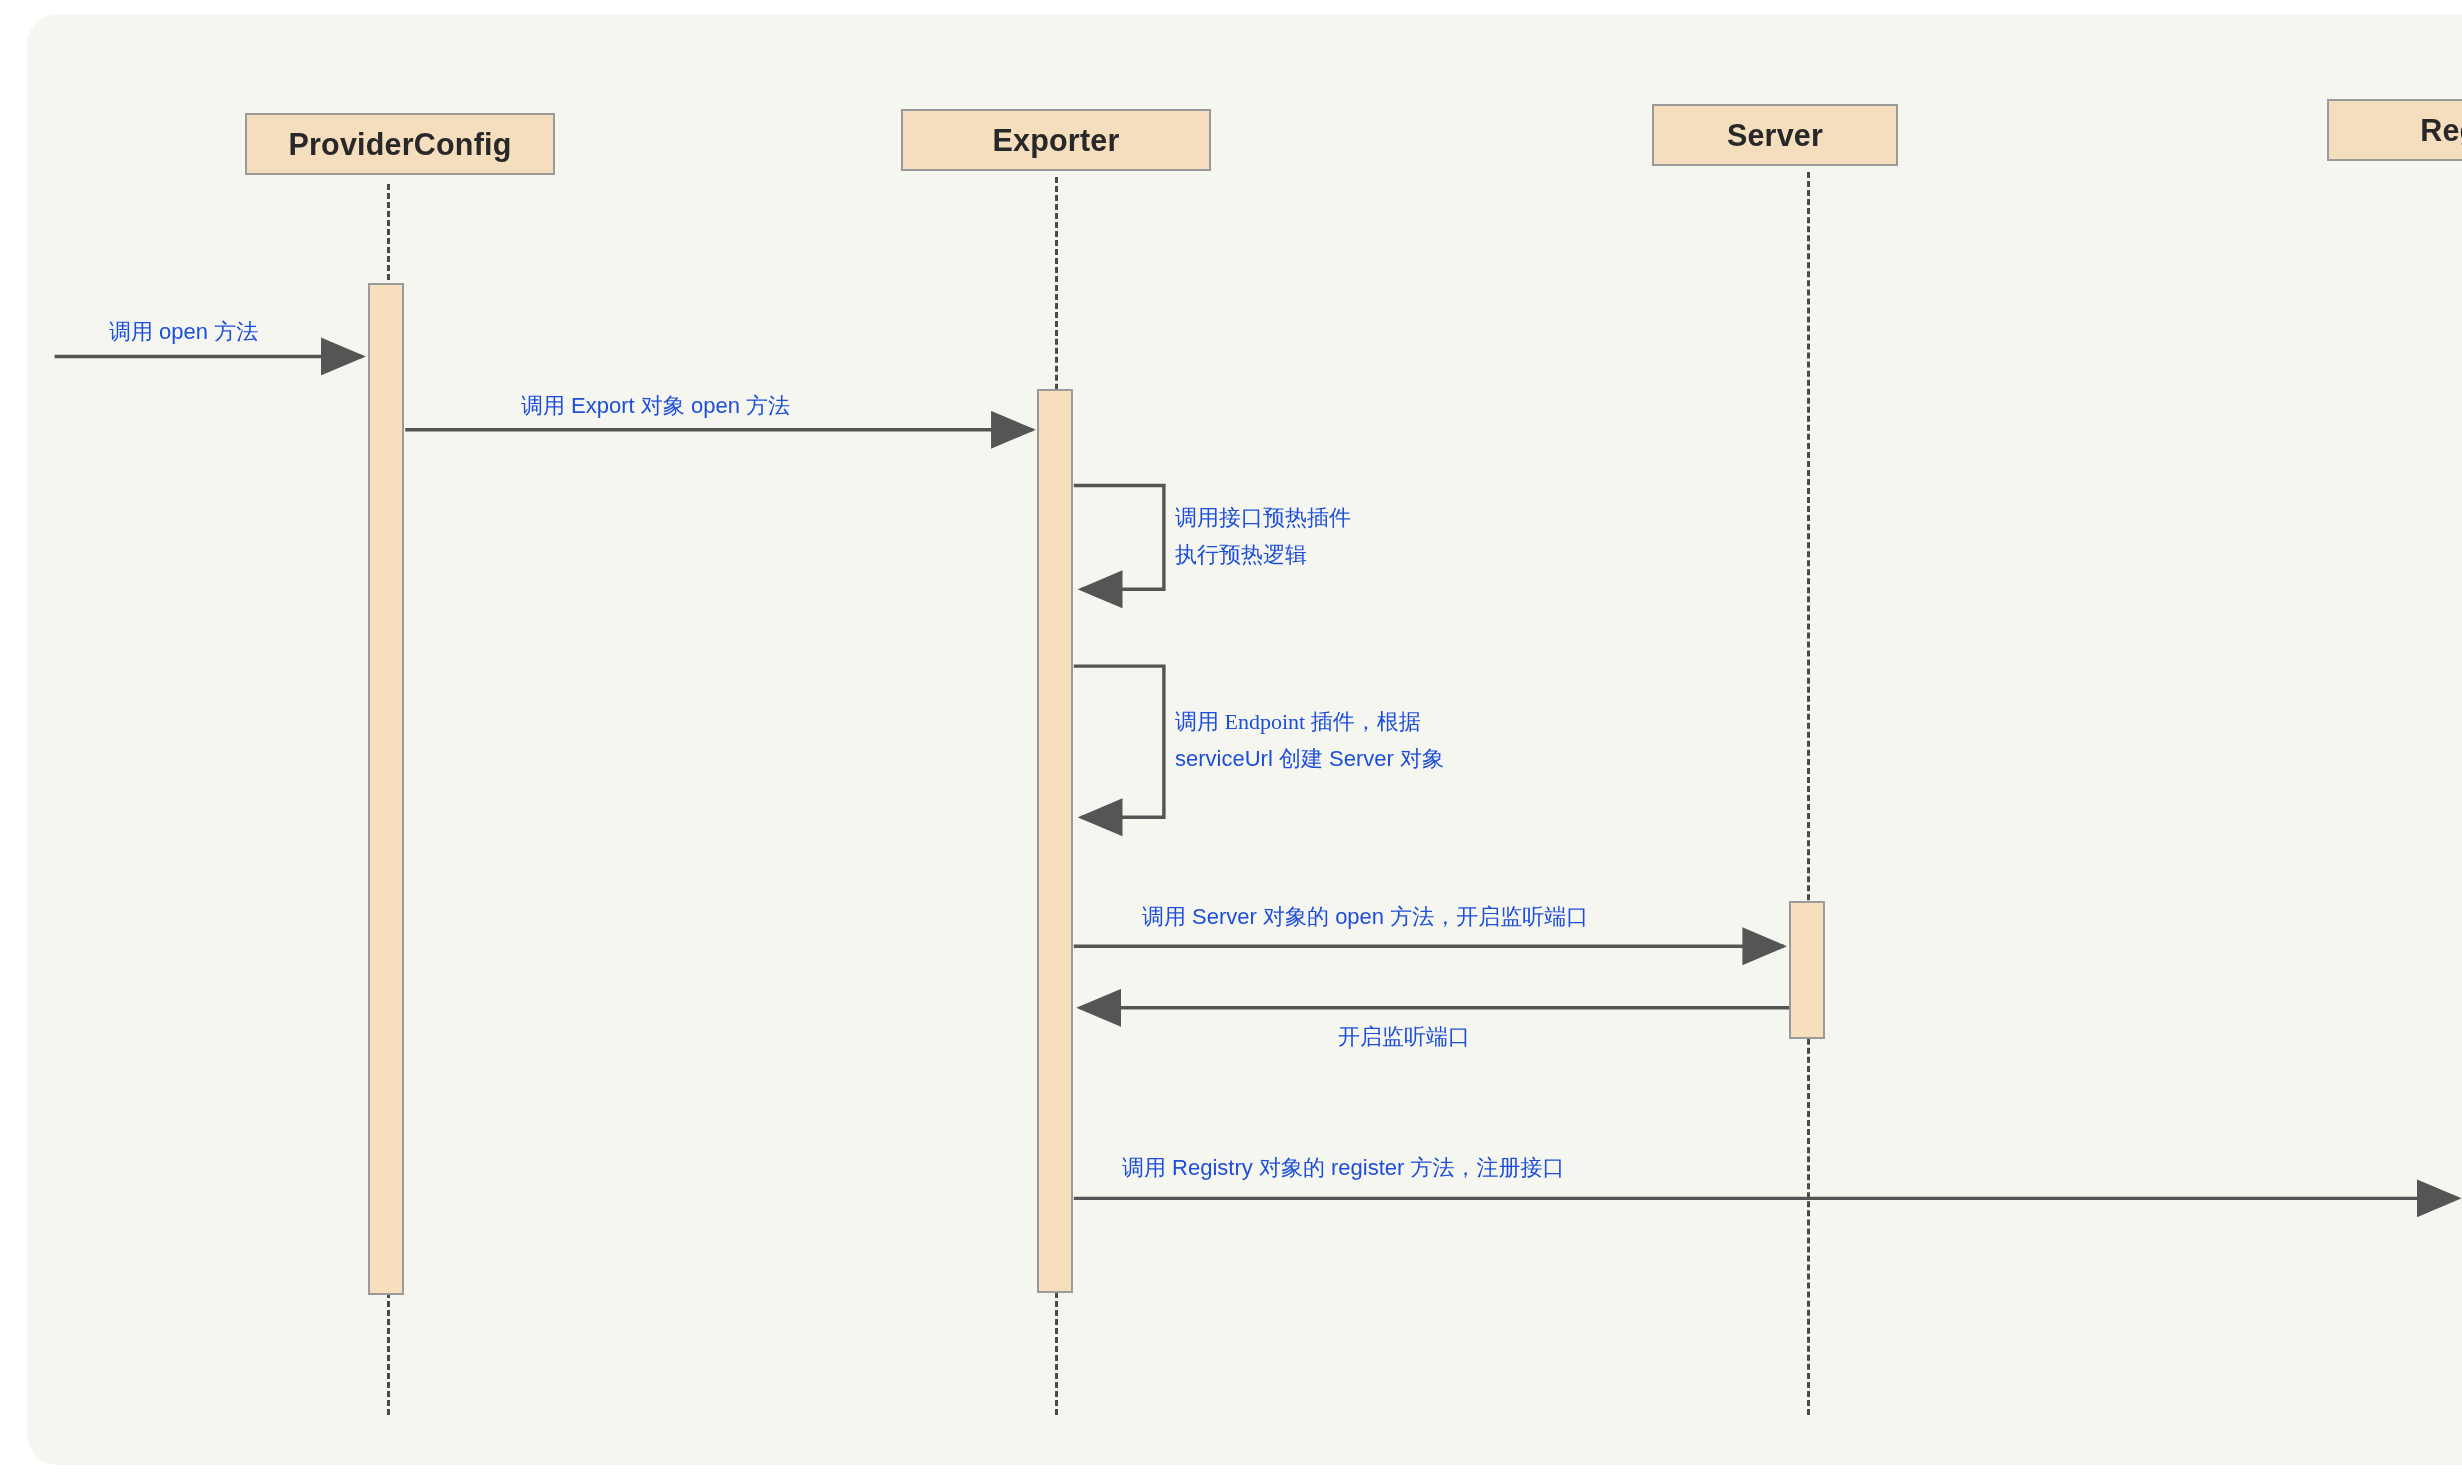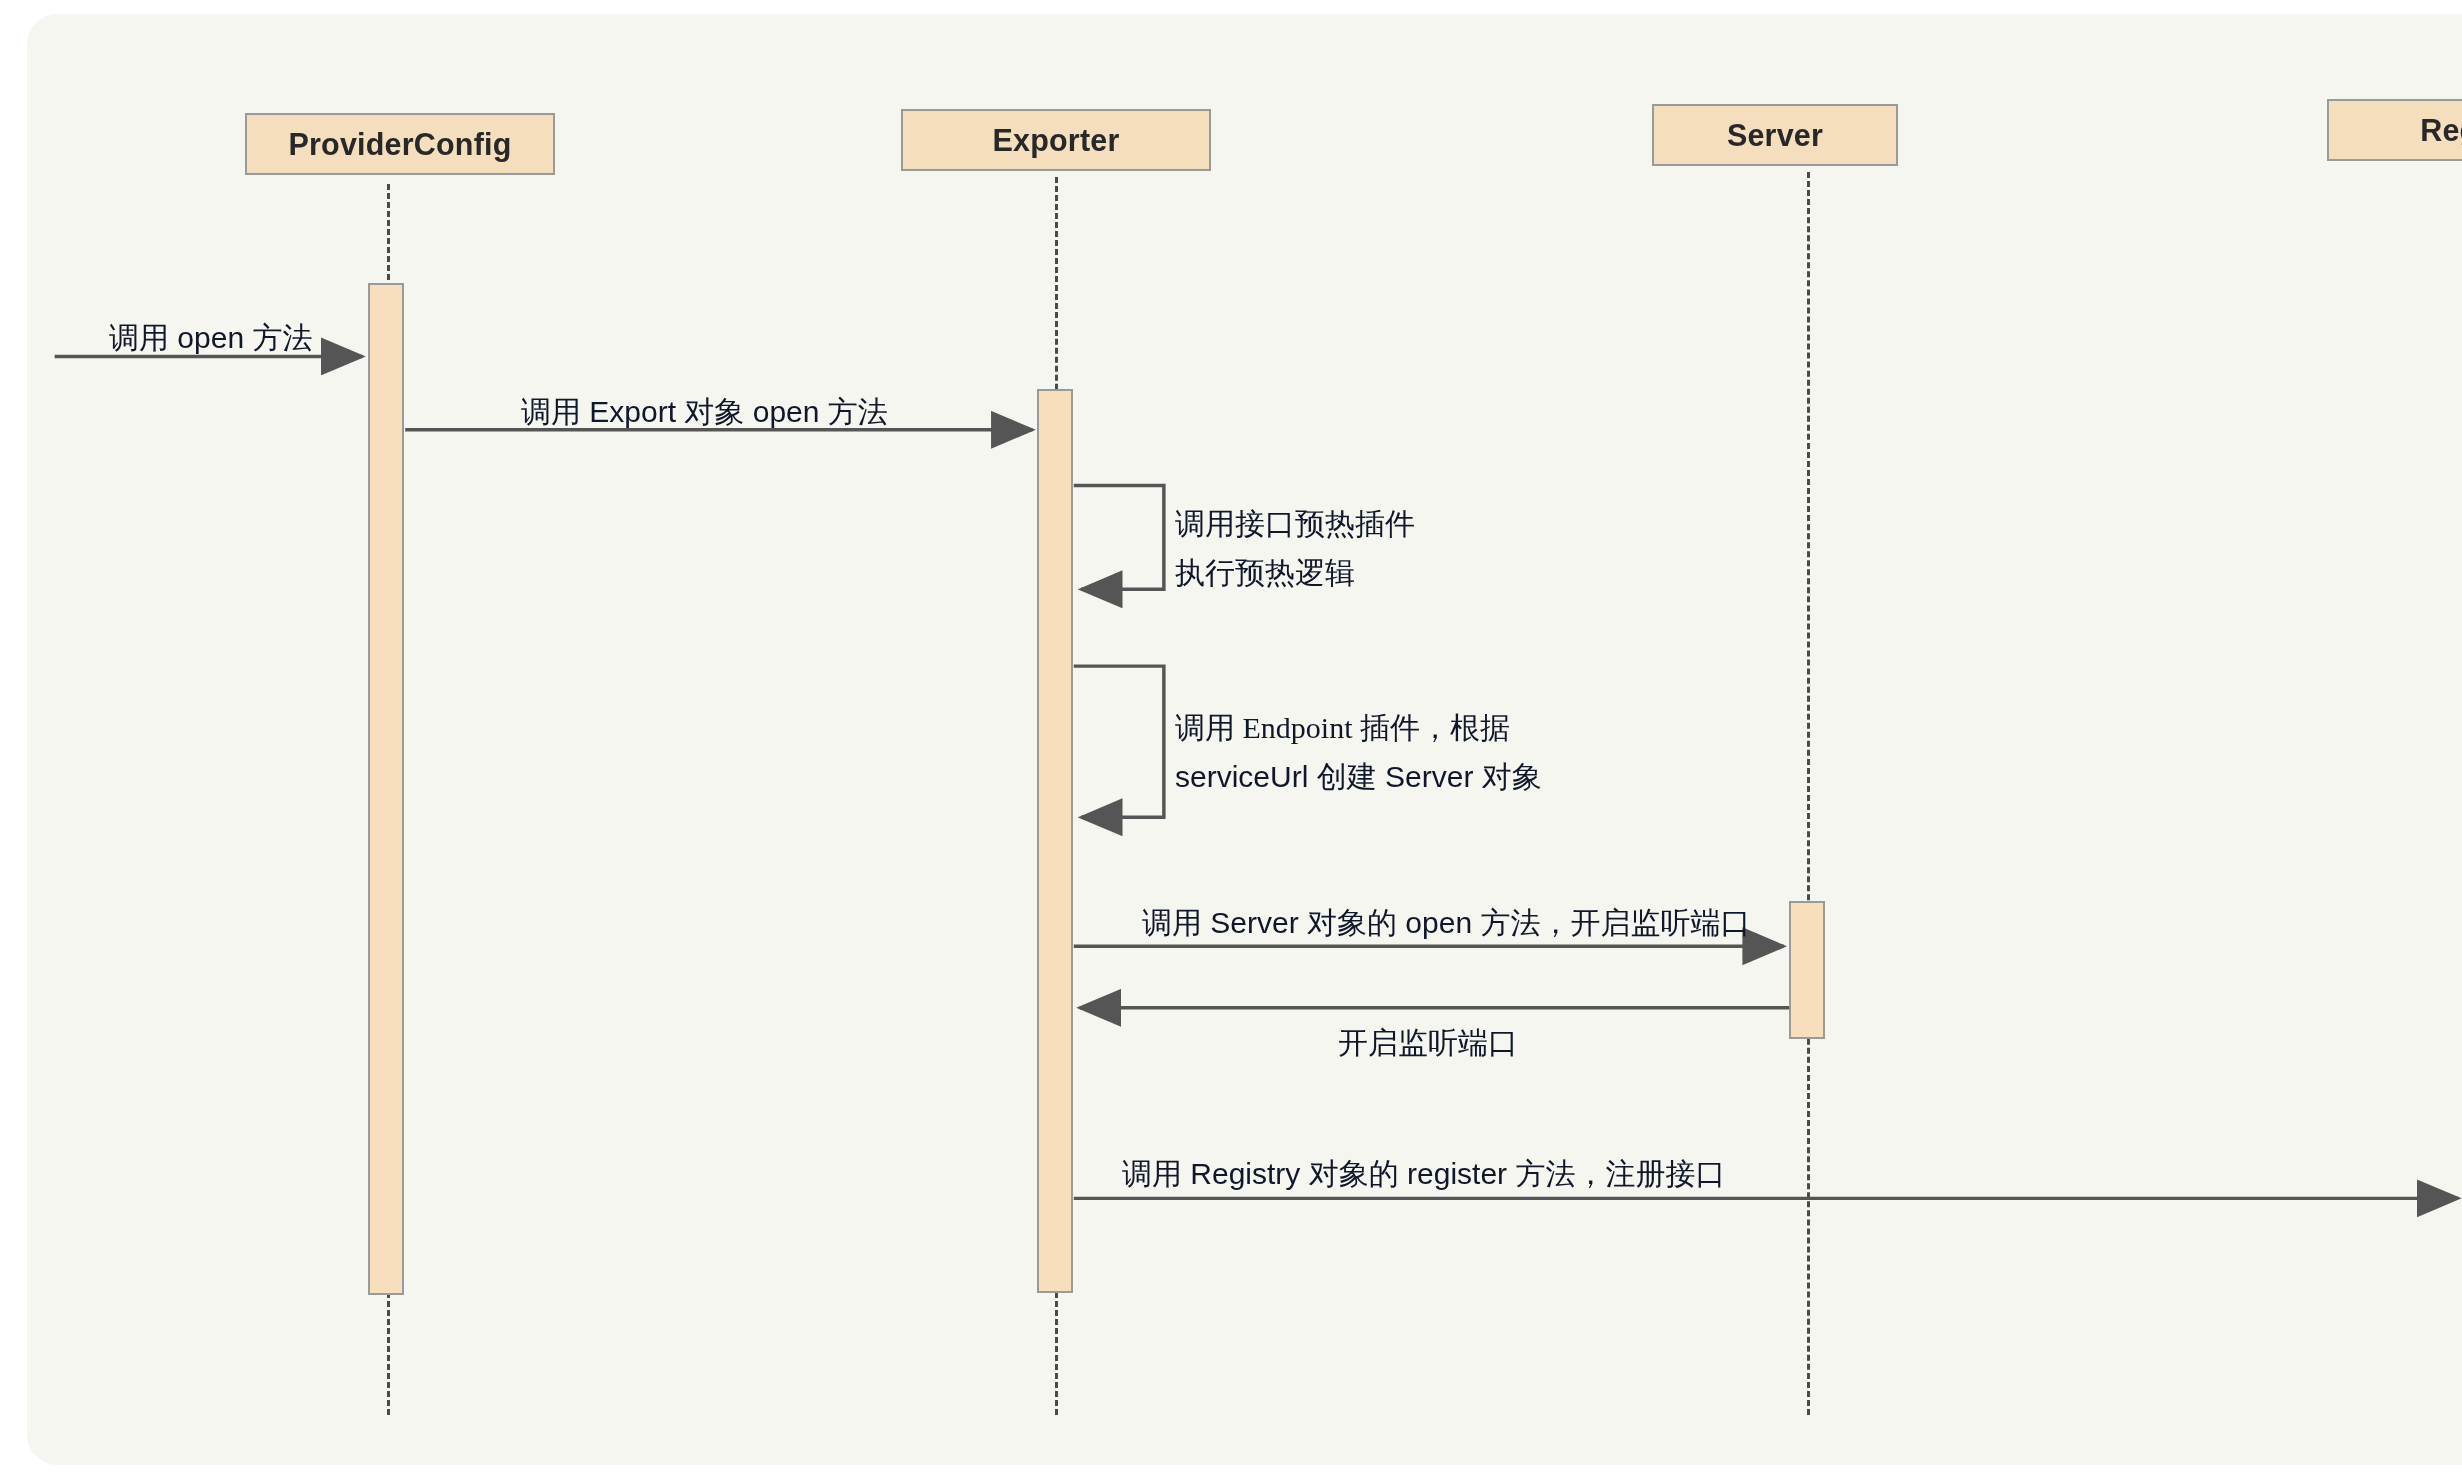--- a/index.html
+++ b/index.html
@@ -3,21 +3,21 @@
 <meta charset="utf-8">
 <style>
   html,body{margin:0;padding:0;background:#ffffff;}
   body{width:2762px;height:1478px;font-family:"Liberation Sans","DejaVu Sans",sans-serif;overflow:hidden;}
   #canvas{position:absolute;left:27px;top:13.8px;width:2708px;height:1451px;background:#f6f6f1;border-radius:30.5px;}
   #diagram{position:absolute;left:0;top:0;width:2762px;height:1478px;}
   .participant-box{position:absolute;background:#f5debd;border:2.5px solid #9a9a9a;box-sizing:border-box;display:flex;align-items:center;justify-content:center;}
   .participant-label{font-size:30.5px;font-weight:bold;color:#282828;white-space:nowrap;letter-spacing:0.2px;}
   .lifeline{position:absolute;width:0;border-left:3.4px dashed #4a4a4a;}
   .activation{position:absolute;background:#f7dfbd;border:2.5px solid #9a9a9a;box-sizing:border-box;}
-  .msg-label{position:absolute;font-size:30px;color:#0f172a;white-space:nowrap;line-height:1.52;}
+  .msg-label{position:absolute;font-size:22px;color:#1d4ed8;white-space:nowrap;line-height:1.52;}
   svg.lines{position:absolute;left:0;top:0;width:2762px;height:1478px;overflow:visible;pointer-events:none;}
 </style>
 </head>
 <body>
 
 <div id="canvas"></div>
 
 <div id="diagram">
 
   <div class="lifeline" style="left:387px;top:184px;height:1231px;"></div>

